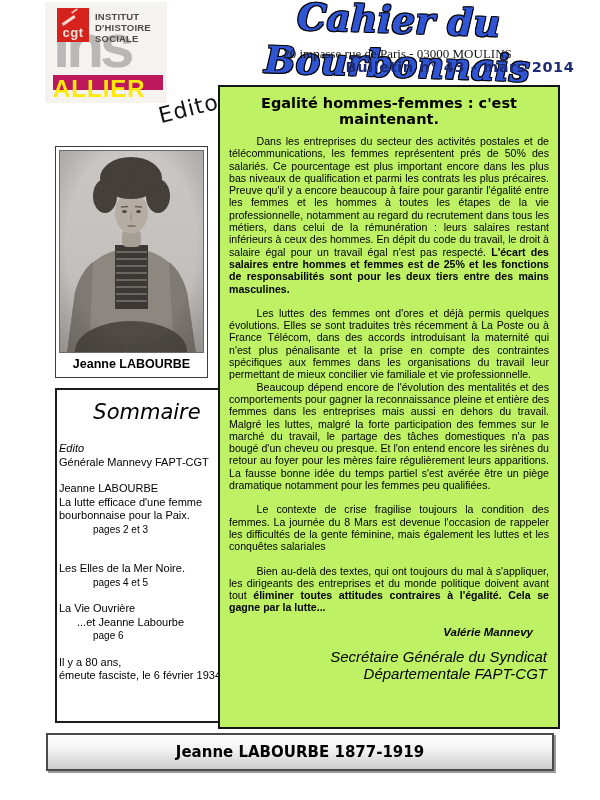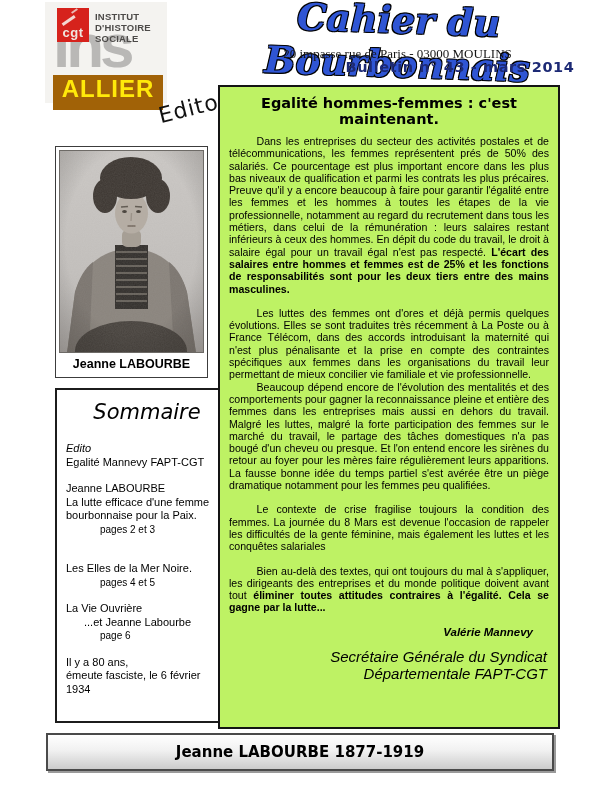--- a/index.html
+++ b/index.html
@@ -8,41 +8,41 @@
   .page { position:relative; width:600px; height:800px; background:#fff; overflow:hidden; }
 
   
   .logo-block { position:absolute; left:45px; top:2px; width:122px; height:101px; background:#f4f3f0; }
   .cgt-box { position:absolute; left:12px; top:6px; width:32px; height:34px; background:#d6221c; }
   .cgt-slash { position:absolute; left:4px; top:11px; width:15px; height:2.5px; background:#f3d7d2; transform:rotate(-35deg); }
   .cgt-tick { position:absolute; left:14px; top:2px; width:7px; height:2px; background:#e8b9b4; transform:rotate(-35deg); }
   .cgt-text { position:absolute; left:0; bottom:2px; width:100%; text-align:center; color:#efe6df; font-weight:bold; font-size:13px; letter-spacing:0.5px; }
   .institute { position:absolute; left:50px; top:9px; font-size:9.5px; font-weight:bold; color:#4c4a48; line-height:11px; letter-spacing:0.2px; }
   .ihs { position:absolute; left:8px; top:8px; font-size:62px; font-weight:bold; color:#b9b8b6; letter-spacing:-4px; line-height:1.15; }
-  .allier { position:absolute; left:8px; top:73px; width:110px; height:35px; background:#a16207; color:#ffe90a; font-size:24px; font-weight:bold; text-align:center; line-height:27px; letter-spacing:1px; }
+  .allier { position:absolute; left:8px; top:73px; width:110px; height:15px; background:#be185d; color:#ffe90a; font-size:24px; font-weight:bold; line-height:27px; letter-spacing:1px; }
 
   .paper-title { position:absolute; left:198px; top:-2px; width:400px; text-align:center;
     font-family:"DejaVu Serif", serif; font-style:italic; font-weight:bold; font-size:37px;
     color:#2f55d4; transform:rotate(2deg);
     text-shadow:-1px -1px 0 #000, 1px -1px 0 #000, -1px 1px 0 #000, 1px 1px 0 #000; }
   .address { position:absolute; left:215px; top:46px; width:365px; text-align:center;
     font-family:"Liberation Serif", serif; font-size:13px; color:#151515; }
   .bulletin { position:absolute; left:340px; top:59px; width:240px; text-align:center;
     font-weight:bold; font-size:14.5px; color:#1d2a75; letter-spacing:0.6px;
     font-family:"DejaVu Sans", sans-serif; }
 
   .edito-label { position:absolute; left:158px; top:96px; font-size:22px; color:#111;
     font-family:"DejaVu Sans", sans-serif; transform:rotate(-14deg); letter-spacing:1px; }
 
   
   .photo-frame { position:absolute; left:55px; top:146px; width:153px; border:1px solid #3c3c3c; background:#fff; padding:3px; }
   .photo-frame svg { display:block; width:145px; height:203px; }
   .photo-caption { margin-top:2px; height:19px; text-align:center; font-weight:bold; font-size:12.5px; line-height:19px; color:#000; }
 
-  .sommaire-box { position:absolute; left:55px; top:388px; width:184px; height:335px; border:2px solid #1c1c1c; background:#fff; padding:8px 9px; overflow:hidden; }
+  .sommaire-box { position:absolute; left:55px; top:388px; width:184px; height:335px; border:2px solid #1c1c1c; background:#fff; padding:8px 2px; overflow:hidden; }
   .sommaire-title { text-align:center; font-style:italic; font-size:21px; color:#000; margin:2px 0 18px 0; font-family:"DejaVu Sans", sans-serif; }
   .som-line { font-size:11px; line-height:13.5px; color:#000; }
   .som-italic { font-style:italic; }
   .som-indent1 { padding-left:18px; }
   .som-indent2 { padding-left:34px; }
   .som-small { font-size:10px; }
   .som-gap { height:13px; }
 
   
   .article-box { position:absolute; left:218px; top:85px; width:342px; height:644px; border:2px solid #141414; background:#bef264; padding:8px 9px 0 9px; overflow:hidden; }
@@ -143,21 +143,21 @@
       <rect x="0" y="0" width="145" height="203" filter="url(#grain)"></rect>
       <rect x="0" y="0" width="145" height="203" fill="url(#vig)"></rect>
       <rect x="0.5" y="0.5" width="144" height="202" fill="none" stroke="#6d6a66" stroke-width="1"></rect>
     </svg>
     <div class="photo-caption">Jeanne LABOURBE</div>
   </div>
 
   <div class="sommaire-box">
     <div class="sommaire-title">Sommaire</div>
     <div class="som-line som-italic">Edito</div>
-    <div class="som-line">Egalité Mannevy FAPT-CGT</div>
+    <div class="som-line">Générale Mannevy FAPT-CGT</div>
     <div class="som-gap"></div>
     <div class="som-line">Jeanne LABOURBE</div>
     <div class="som-line">La lutte efficace d'une femme bourbonnaise pour la Paix.</div>
     <div class="som-line som-small som-indent2">pages 2 et 3</div>
     <div class="som-gap"></div>
     <div class="som-gap"></div>
     <div class="som-line">Les Elles de la Mer Noire.</div>
     <div class="som-line som-small som-indent2">pages 4 et 5</div>
     <div class="som-gap"></div>
     <div class="som-line">La Vie Ouvrière</div>

